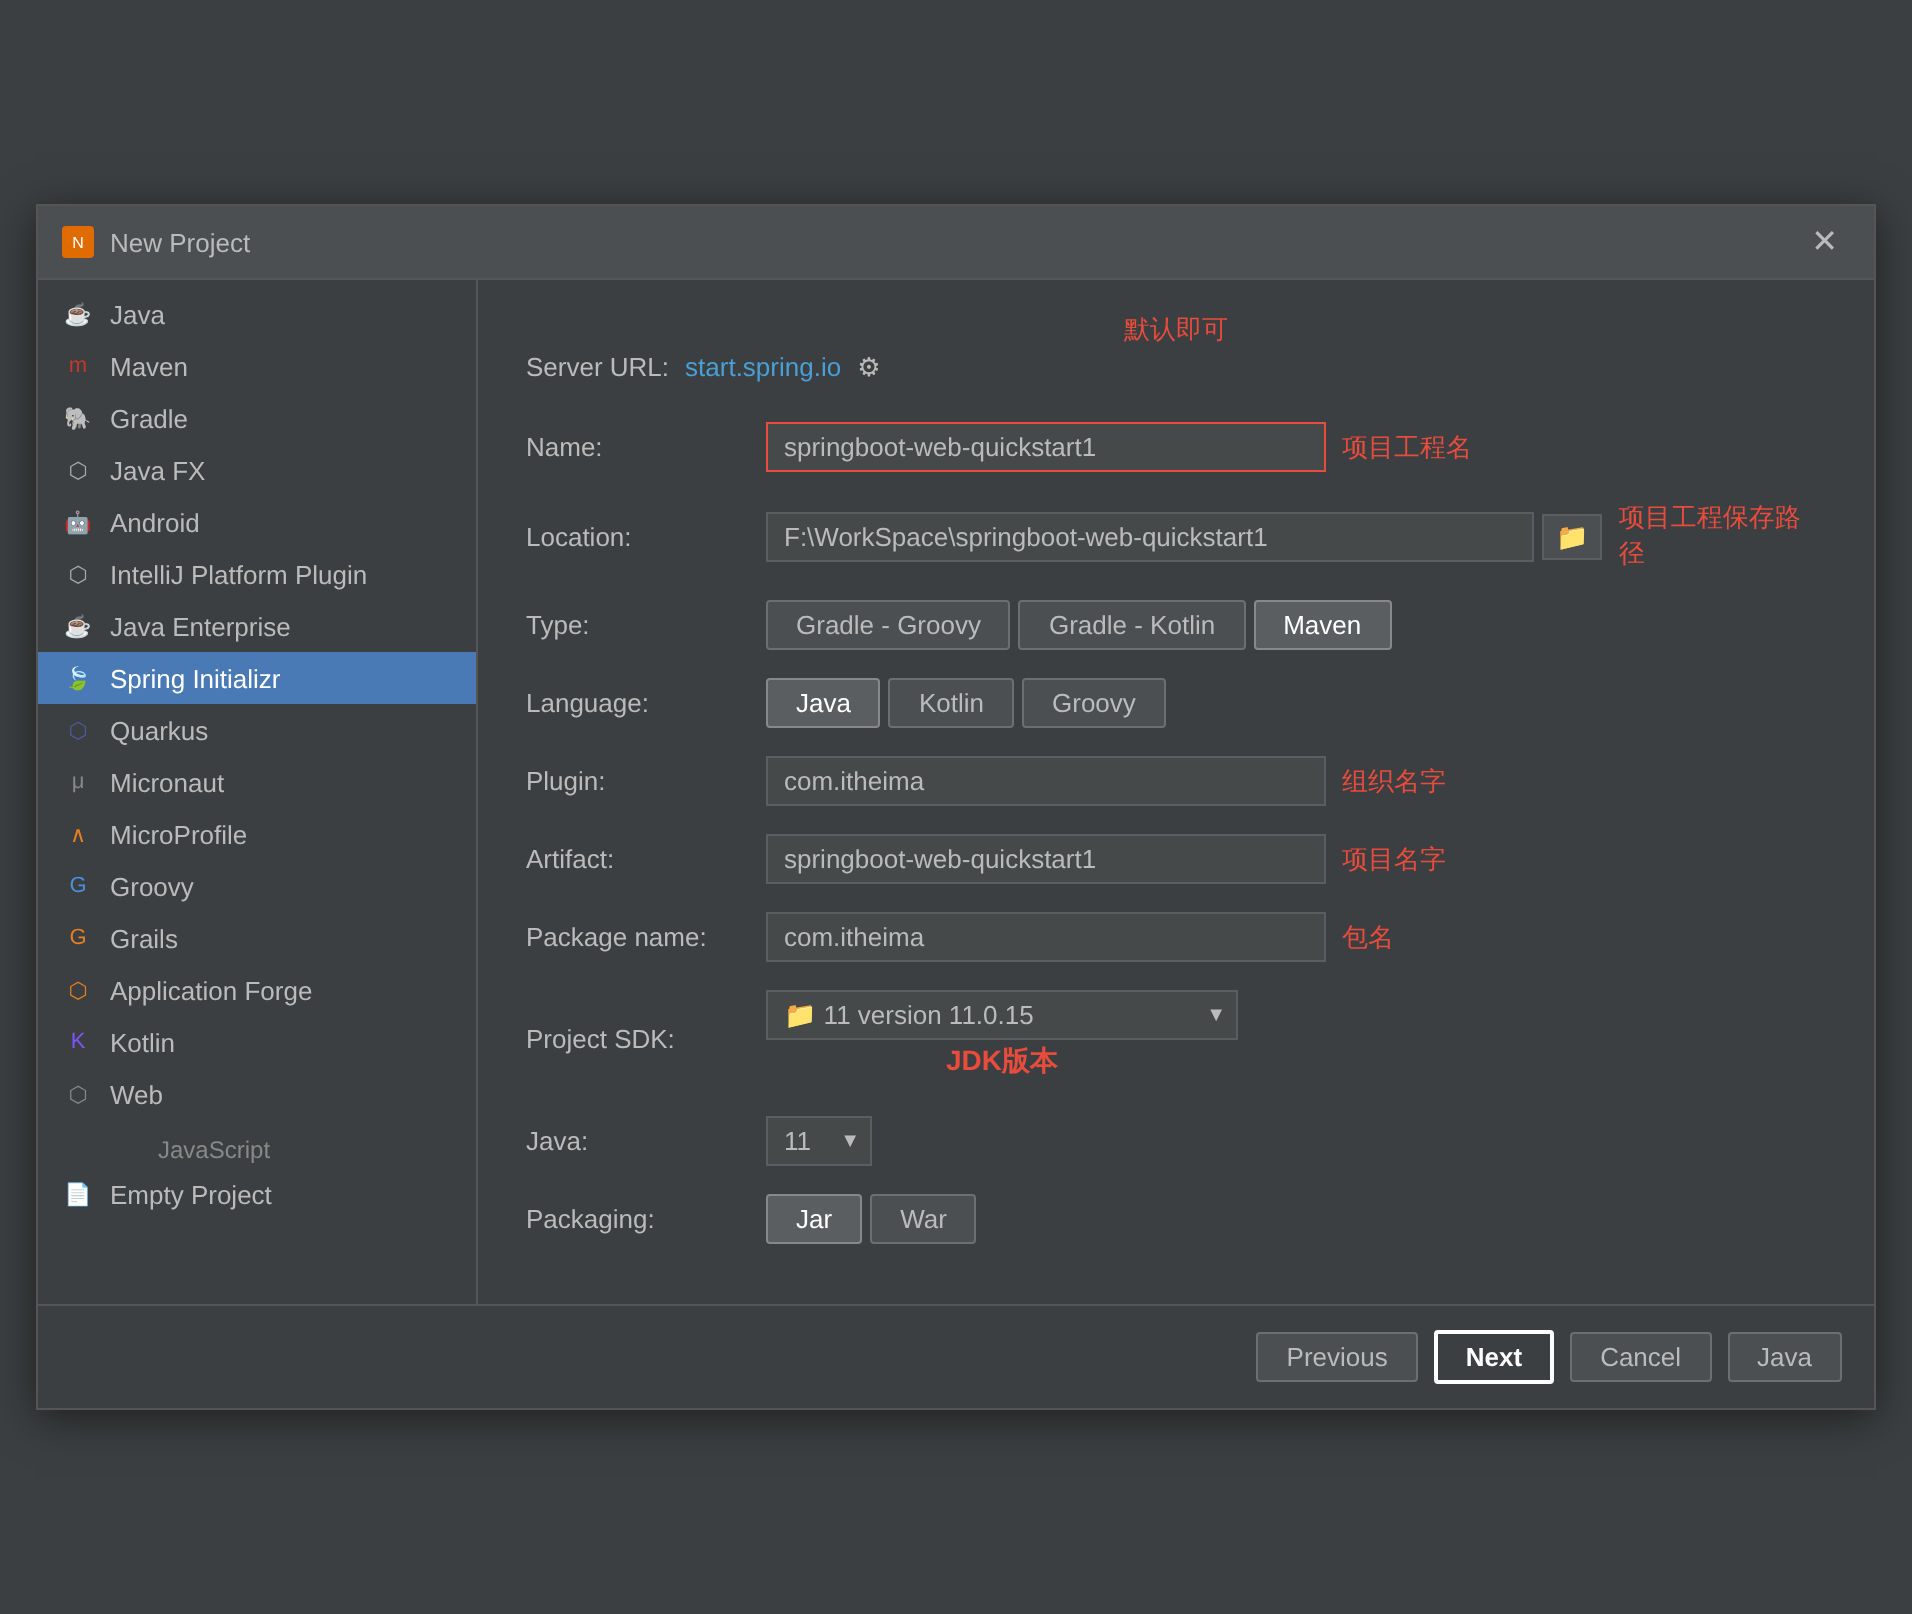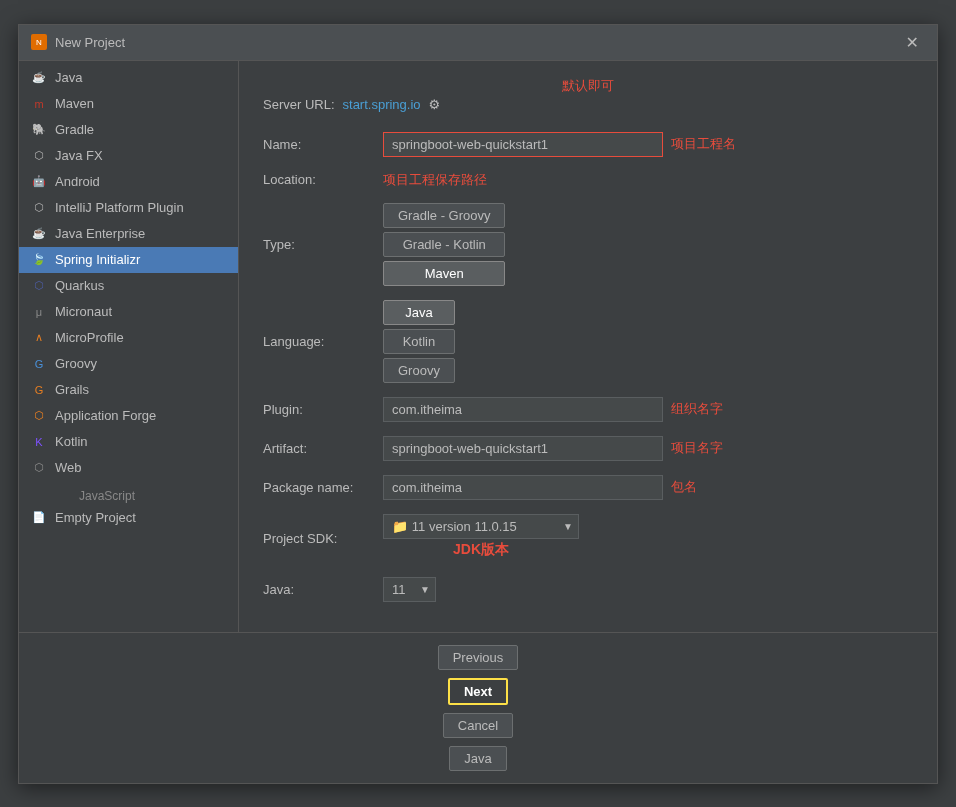--- a/index.html
+++ b/index.html
@@ -161,39 +161,38 @@
       background: #4b4f52;
       border: 1px solid #5a5e60;
       color: #bbb;
       padding: 3px 6px;
       cursor: pointer;
       font-size: 13px;
     }
     .button-group {
       display: flex;
       gap: 4px;
-      flex-direction: column;
     }
     .btn {
       background: #4b4f52;
       border: 1px solid #6c6f70;
       color: #bbb;
       padding: 4px 14px;
       cursor: pointer;
       font-size: 13px;
       border-radius: 2px;
     }
     .btn.active, .btn.selected {
       background: #5a5e60;
       border-color: #888;
       color: #fff;
     }
     .btn-outlined {
       background: transparent;
-      border: 2px solid #fde047;
+      border: 2px solid #ffffff;
       color: #fff;
       font-weight: bold;
     }
     select.styled-select {
       background: #45494a;
       border: 1px solid #5a5e60;
       color: #bbb;
       padding: 4px 28px 4px 8px;
       font-size: 13px;
       appearance: none;
@@ -229,21 +228,20 @@
       margin-bottom: 2px;
     }
     .bottom-bar {
       display: flex;
       justify-content: flex-end;
       align-items: center;
       gap: 8px;
       padding: 12px 16px;
       border-top: 1px solid #555;
       background: #3c3f41;
-      flex-direction: column;
     }
     .jdk-annotation {
       text-align: center;
       margin-top: 2px;
       margin-bottom: 4px;
     }
   </style>
 </head>
 <body>
 
@@ -353,20 +351,24 @@
         <span class="field-label">Name:</span>
         <div class="field-value" style="display:flex;align-items:center;gap:8px;">
           <input class="text-input input-with-border" style="width: 280px;" value="springboot-web-quickstart1" readonly="">
           <span class="annotation-red">项目工程名</span>
         </div>
       </div>
 
       <div class="field-row">
         <span class="field-label">Location:</span>
         <div class="field-value" style="display:flex;align-items:center;gap:8px;">
+          <div class="location-row" style="width:420px;">
+            <input class="text-input location-input" value="F:\WorkSpace\springboot-web-quickstart1" readonly="" style="">
+            <button class="folder-btn">📁</button>
+          </div>
           <span class="annotation-red">项目工程保存路径</span>
         </div>
       </div>
 
       <div class="field-row">
         <span class="field-label">Type:</span>
         <div class="button-group">
           <button class="btn">Gradle - Groovy</button>
           <button class="btn">Gradle - Kotlin</button>
           <button class="btn selected">Maven</button>
@@ -403,40 +405,47 @@
         <div class="field-value" style="display:flex;align-items:center;gap:8px;">
           <input class="text-input" style="width: 280px;" value="com.itheima" readonly="">
           <span class="annotation-red">包名</span>
         </div>
       </div>
 
       <div class="field-row">
         <span class="field-label">Project SDK:</span>
         <div>
           <div class="select-wrapper">
-            <select class="styled-select" style="width:196px;">
+            <select class="styled-select" style="width:236px;">
               <option>📁 11 version 11.0.15</option>
             </select>
           </div>
           <div class="jdk-annotation">
             <span class="annotation-bold-red">JDK版本</span>
           </div>
         </div>
       </div>
 
       <div class="field-row">
         <span class="field-label">Java:</span>
         <div class="select-wrapper">
           <select class="styled-select">
             <option>11</option>
             <option>17</option>
           </select>
         </div>
       </div>
 
+      <div class="field-row">
+        <span class="field-label">Packaging:</span>
+        <div class="button-group">
+          <button class="btn selected">Jar</button>
+          <button class="btn">War</button>
+        </div>
+      </div>
 
     </div>
   </div>
 
   <div class="bottom-bar">
     <button class="btn">Previous</button>
     <button class="btn btn-outlined">Next</button>
     <button class="btn">Cancel</button>
     <button class="btn">Java</button>
   </div>

